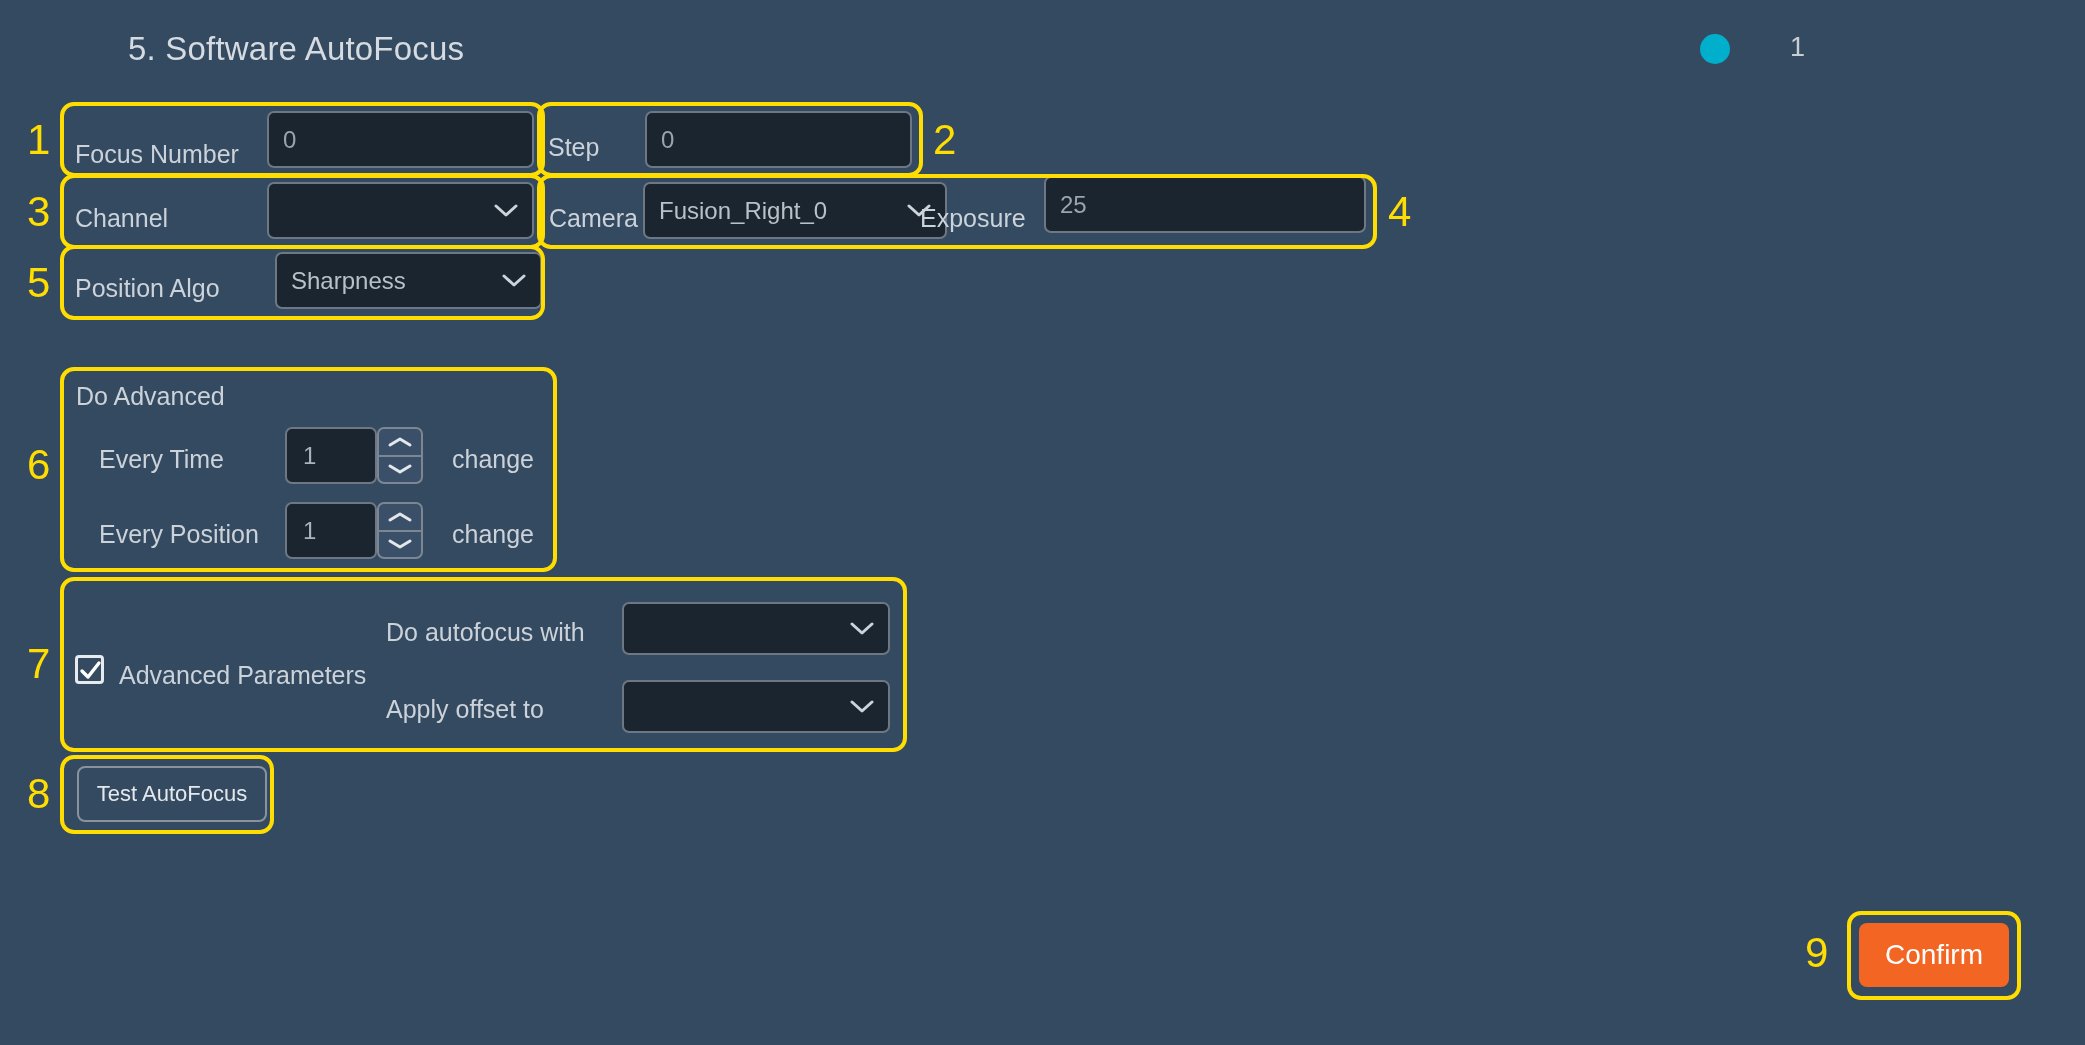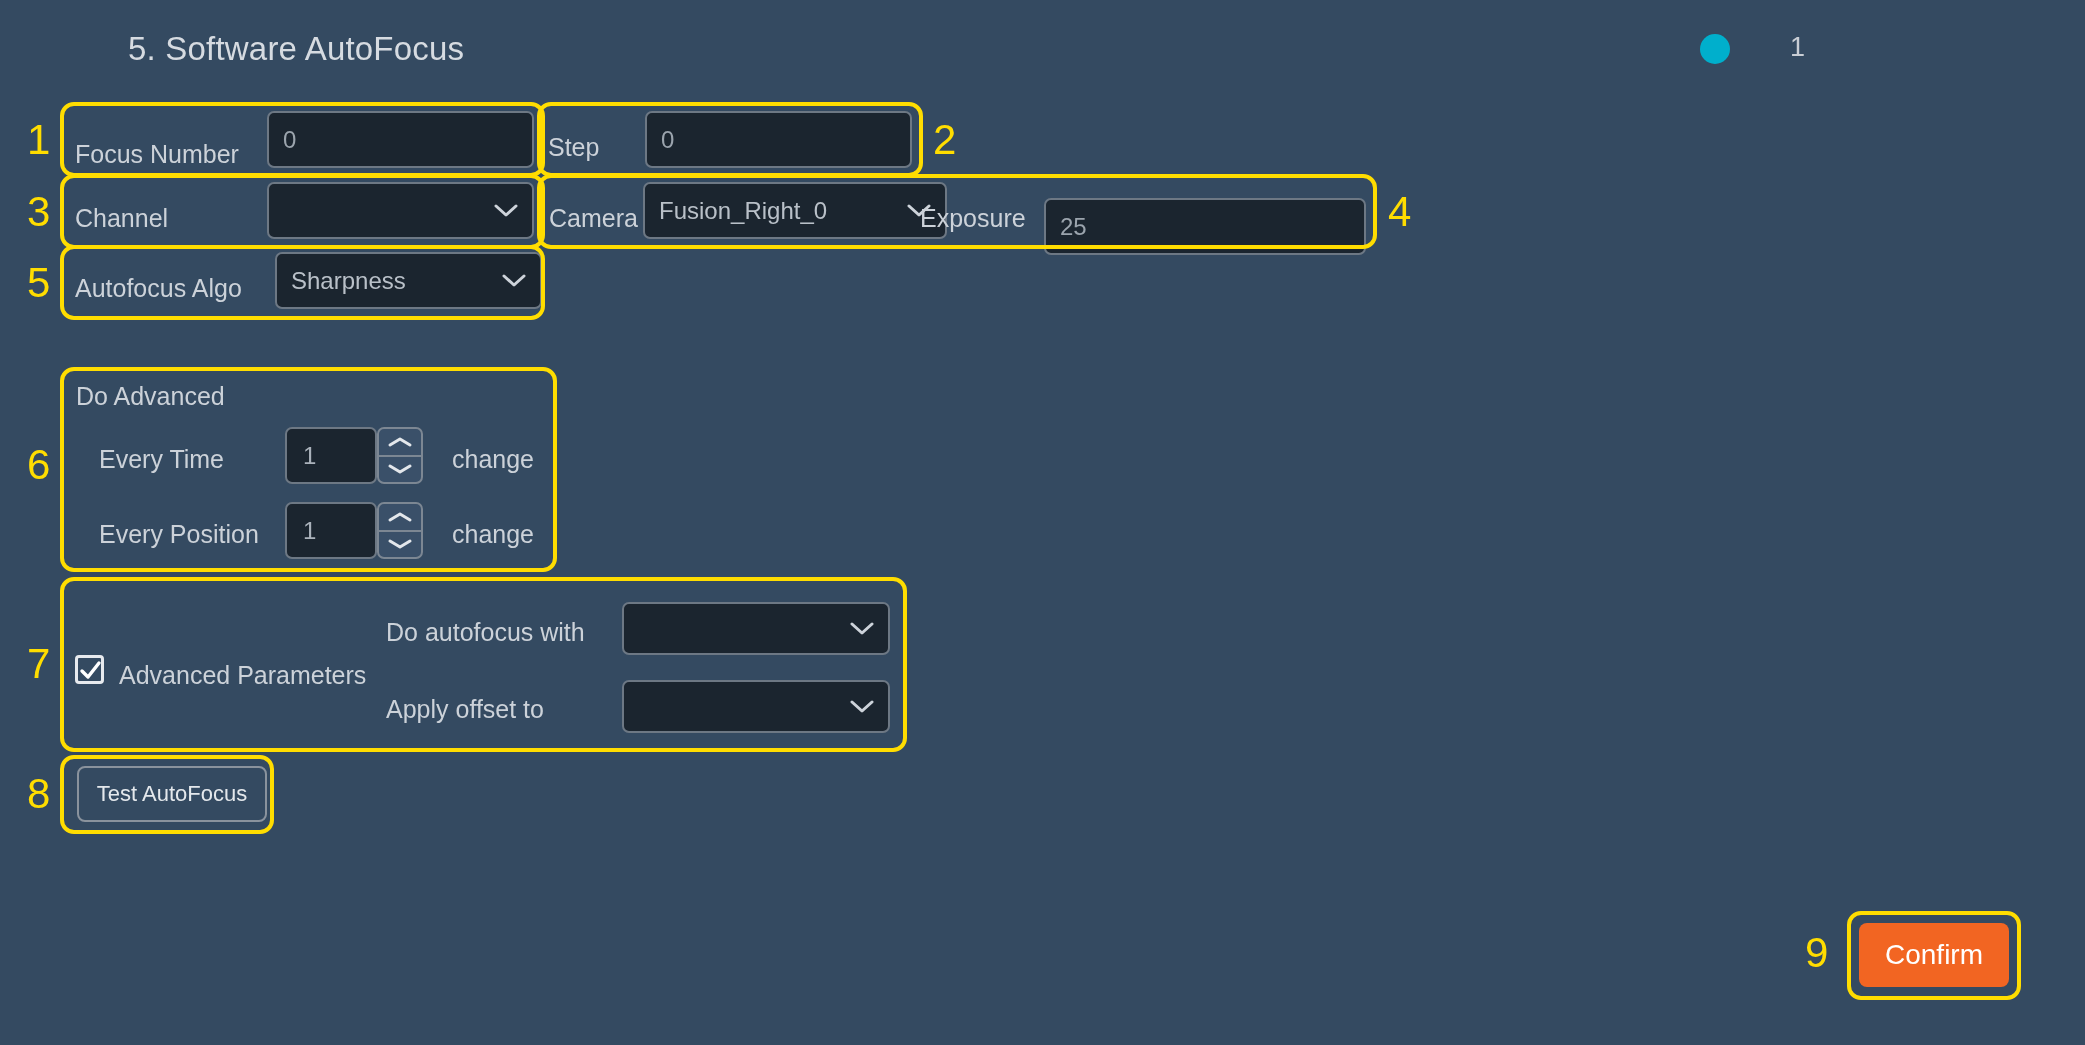--- a/index.html
+++ b/index.html
@@ -212,23 +212,23 @@
 <div class="combo" style="left:643px; top:182px; width:304px; height:57px;gap:11px;">
   <span>Fusion_Right_0</span>
   <span class="chev">
     <svg viewBox="0 0 24 14" width="24" height="14">
         <path d="M2 2 L12 11 L22 2" fill="none" stroke="#cdd3da" stroke-width="3" stroke-linecap="round" stroke-linejoin="round"></path>
       </svg>
   </span>
 </div>
 
 <div class="field-label" style="left:920px; top:204px;">Exposure</div>
-<div class="text-input" style="left:1044px; top:198px; width:322px; height:57px;">25</div>
-
-<div class="field-label" style="left:75px; top:274px;">Autofocus Algo</div>
+<div class="text-input" style="left:1044px; top:176px; width:322px; height:57px;">25</div>
+
+<div class="field-label" style="left:75px; top:274px;">Position Algo</div>
 <div class="combo" style="left:267px; top:252px; width:267px; height:57px;margin-left:8px;">
   <span>Sharpness</span>
   <span class="chev">
     <svg viewBox="0 0 24 14" width="24" height="14">
         <path d="M2 2 L12 11 L22 2" fill="none" stroke="#cdd3da" stroke-width="3" stroke-linecap="round" stroke-linejoin="round"></path>
       </svg>
   </span>
 </div>
 
 <div class="group-title" style="left:76px; top:382px;">Do Advanced</div>

